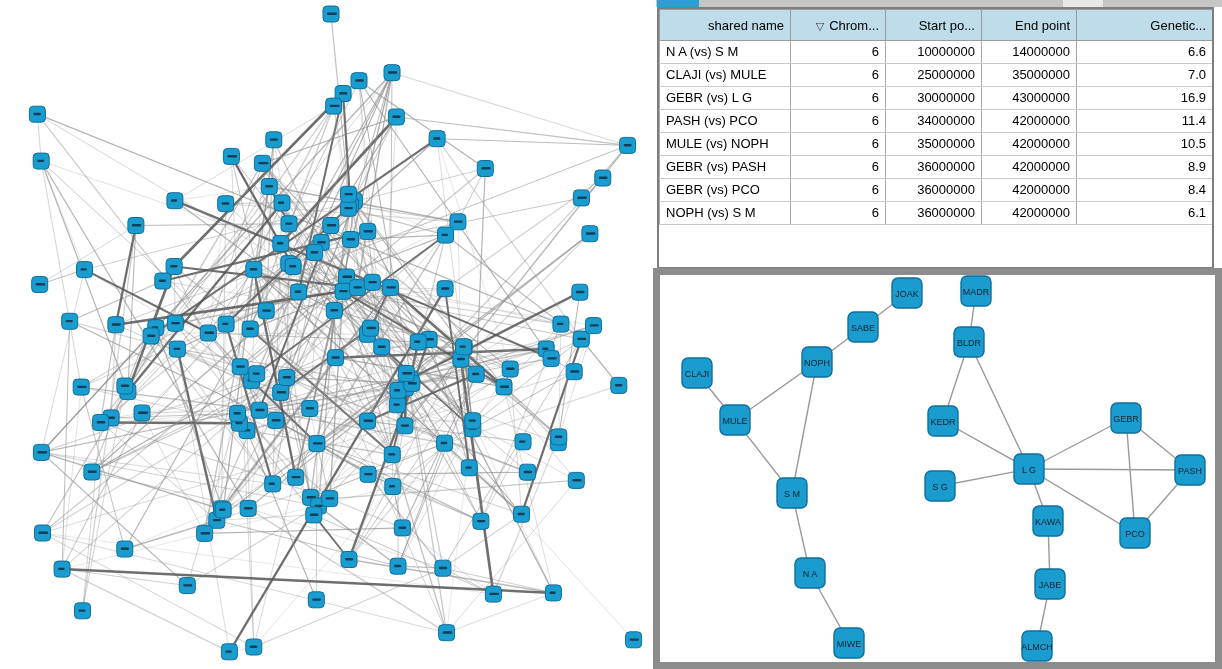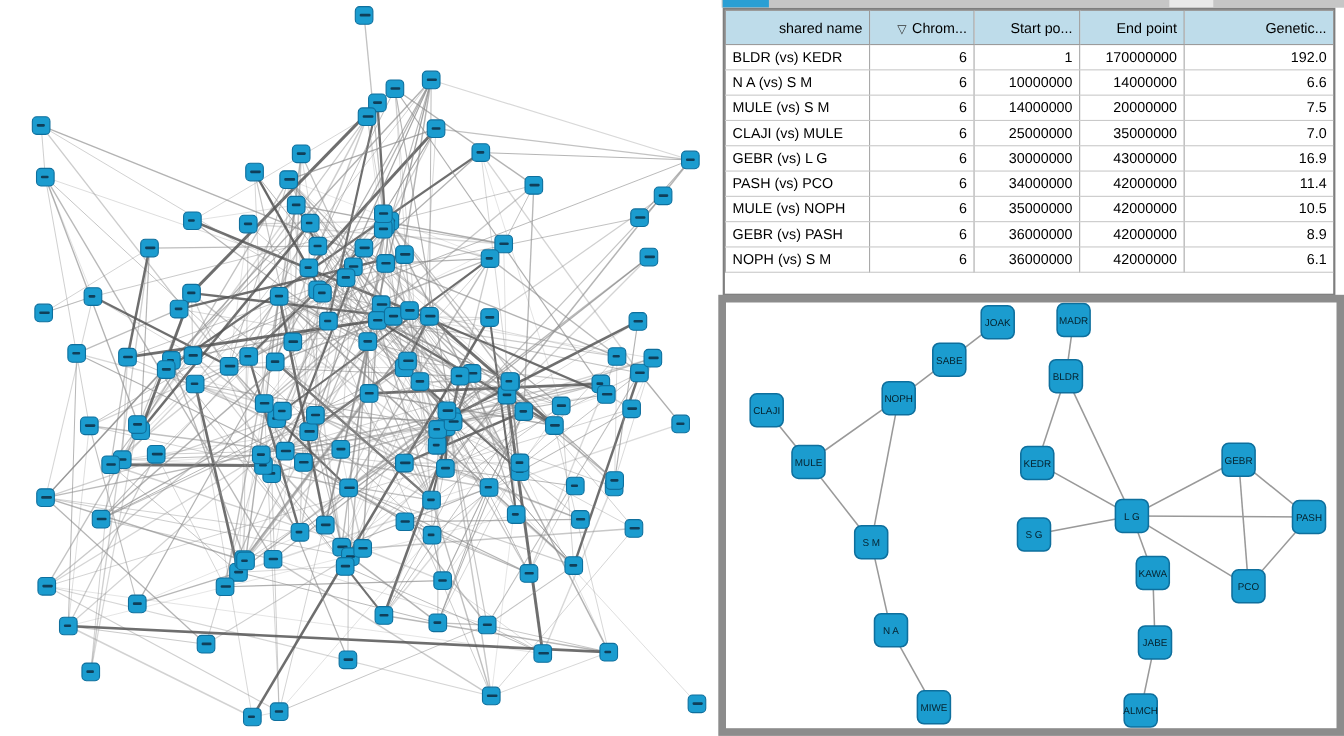--- a/index.html
+++ b/index.html
@@ -1160,39 +1160,25 @@
         <tr id="thead-row">
             <th><span>shared name</span></th>
             <th><span class="filter-icon">▽</span><span>Chrom...</span></th>
             <th><span>Start po...</span></th>
             <th><span>End point</span></th>
             <th><span>Genetic...</span></th>
           </tr>
       </thead>
       <tbody id="table-body">
           <tr>
-            <td class="cl">BLDR (vs) KEDR</td>
-            <td class="cr">6</td>
-            <td class="cr">1</td>
-            <td class="cr">170000000</td>
-            <td class="cr">192.0</td>
-          </tr>
-          <tr>
             <td class="cl">N A (vs) S M</td>
             <td class="cr">6</td>
             <td class="cr">10000000</td>
             <td class="cr">14000000</td>
             <td class="cr">6.6</td>
-          </tr>
-          <tr>
-            <td class="cl">MULE (vs) S M</td>
-            <td class="cr">6</td>
-            <td class="cr">14000000</td>
-            <td class="cr">20000000</td>
-            <td class="cr">7.5</td>
           </tr>
           <tr>
             <td class="cl">CLAJI (vs) MULE</td>
             <td class="cr">6</td>
             <td class="cr">25000000</td>
             <td class="cr">35000000</td>
             <td class="cr">7.0</td>
           </tr>
           <tr>
             <td class="cl">GEBR (vs) L G</td>
@@ -1216,20 +1202,27 @@
             <td class="cr">10.5</td>
           </tr>
           <tr>
             <td class="cl">GEBR (vs) PASH</td>
             <td class="cr">6</td>
             <td class="cr">36000000</td>
             <td class="cr">42000000</td>
             <td class="cr">8.9</td>
           </tr>
           <tr>
+            <td class="cl">GEBR (vs) PCO</td>
+            <td class="cr">6</td>
+            <td class="cr">36000000</td>
+            <td class="cr">42000000</td>
+            <td class="cr">8.4</td>
+          </tr>
+          <tr>
             <td class="cl">NOPH (vs) S M</td>
             <td class="cr">6</td>
             <td class="cr">36000000</td>
             <td class="cr">42000000</td>
             <td class="cr">6.1</td>
           </tr>
         </tbody>
     </table>
   </div>
 

